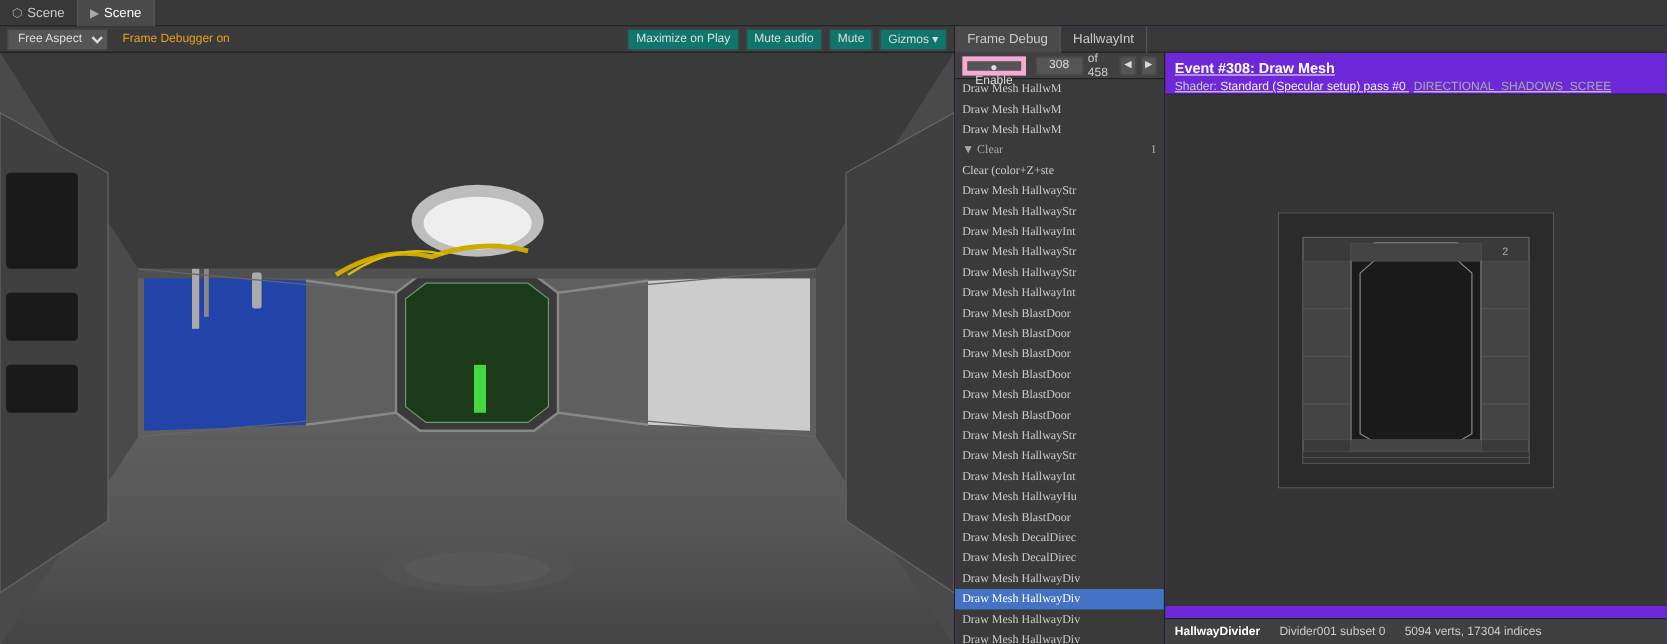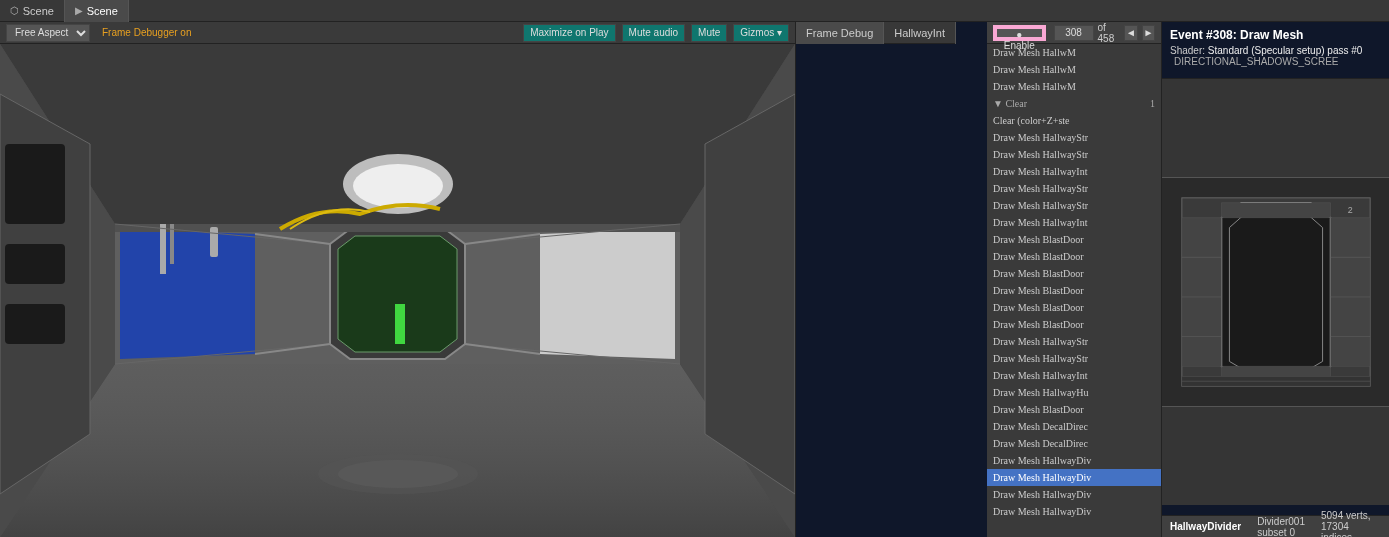--- a/index.html
+++ b/index.html
@@ -94,24 +94,23 @@
       flex: 1;
       background: #1a1a1a;
       position: relative;
       overflow: hidden;
     }
 
     
     .right-panel {
       flex: 1;
       display: flex;
-      flex-direction: row;
-      background: #0f172a;
+      flex-direction: column;
+      background: #6d28d9;
       border-left: 1px solid #222;
-      gap: 31px;
     }
 
     
     .right-top-bar {
       display: flex;
       align-items: center;
       height: 22px;
       background: #383838;
       border-bottom: 1px solid #222;
     }
@@ -229,23 +228,24 @@
     }
 
     
     .inspector-panel {
       flex: 1;
       display: flex;
       flex-direction: column;
       overflow: hidden;
     }
     .inspector-header {
-      padding: 6px 8px 11px 8px;
+      padding: 6px 8px 0 8px;
       border-bottom: 1px solid #222;
       flex-shrink: 0;
+      text-decoration: underline;
     }
     .inspector-title {
       font-size: 12px;
       font-weight: bold;
       color: #fff;
       margin-bottom: 3px;
     }
     .inspector-shader {
       font-size: 10px;
       color: #ccc;

